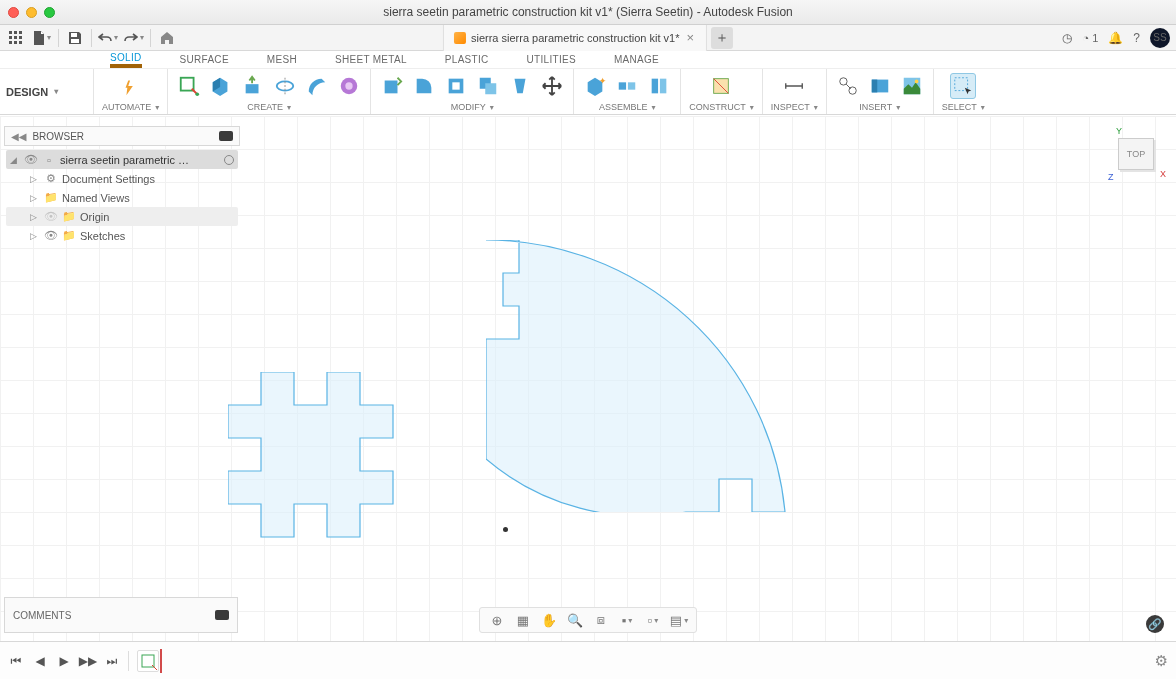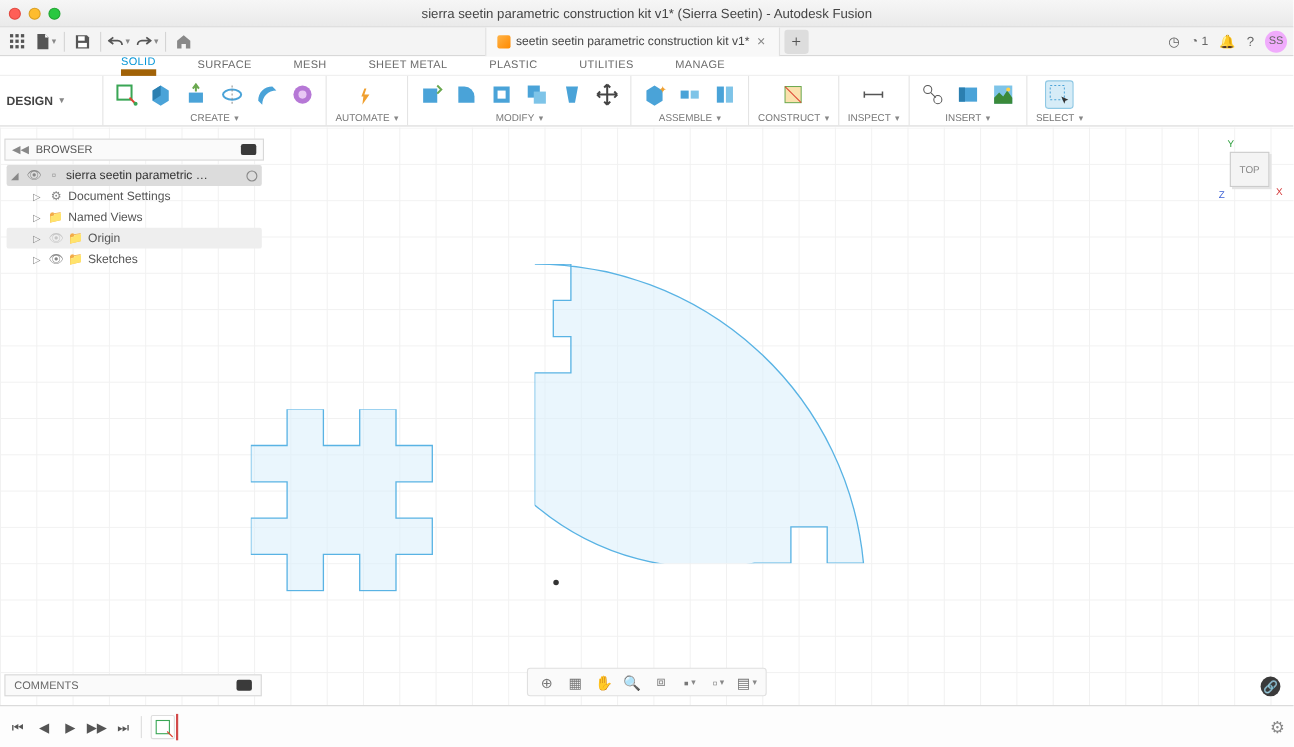--- a/index.html
+++ b/index.html
@@ -18,26 +18,26 @@
 .qat { height: 26px; background: #f4f4f4; border-bottom: 1px solid #d8d8d8; display: flex; align-items: center; padding: 0 6px; gap: 6px; position: relative; }
 .qat .ic { width: 20px; height: 20px; display: flex; align-items: center; justify-content: center; color: #555; border-radius: 3px; }
 .qat .sep { width: 1px; height: 18px; background: #d4d4d4; }
 .doc-tabs { position: absolute; left: 50%; transform: translateX(-50%); display: flex; align-items: center; height: 26px; }
 .doc-tab { display: flex; align-items: center; gap: 5px; padding: 0 10px; height: 26px; font-size: 11px; color: #444; border-right: 1px solid #e0e0e0; border-left: 1px solid #e0e0e0; background: #f8f8f8; }
 .doc-tab .cube { width: 12px; height: 12px; background: linear-gradient(135deg,#ffb347,#ff8a00); border-radius: 2px; }
 .tab-close { color: #888; font-size: 13px; padding: 0 2px; }
 .tab-plus { width: 22px; height: 22px; display: flex; align-items: center; justify-content: center; background: #ddd; border-radius: 3px; color: #555; font-size: 14px; margin-left: 4px; }
 .qat-right { position: absolute; right: 6px; display: flex; align-items: center; gap: 10px; color: #666; }
 .qat-right .badge { display: flex; align-items: center; gap: 3px; font-size: 11px; }
-.avatar { width: 20px; height: 20px; border-radius: 50%; background: #f0abfc; color: #666; font-size: 10px; display: flex; align-items: center; justify-content: center; }
+.avatar { width: 20px; height: 20px; border-radius: 50%; background: #0f172a; color: #666; font-size: 10px; display: flex; align-items: center; justify-content: center; }
 
 
 .ribbon-tabs { height: 18px; display: flex; gap: 38px; padding: 0 110px; align-items: center; font-size: 10px; color: #6a6a6a; border-bottom: 1px solid #eee; }
 .ribbon-tabs .rt { letter-spacing: 0.3px; }
-.ribbon-tabs .rt.active { color: #0696d7; border-bottom: 6px solid #a16207; padding-bottom: 1px; }
+.ribbon-tabs .rt.active { color: #0696d7; border-bottom: 4px solid #a16207; padding-bottom: 1px; }
 
 
 .ribbon { height: 46px; background: #fff; border-bottom: 1px solid #d8d8d8; display: flex; align-items: stretch; padding-left: 6px; }
 .design-btn { width: 88px; display: flex; align-items: center; justify-content: flex-start; font-size: 11px; font-weight: 600; color: #444; border-right: 1px solid #e4e4e4; gap: 4px; }
 .rgroup { display: flex; flex-direction: column; align-items: center; border-right: 1px solid #e4e4e4; padding: 2px 8px 0; }
 .rgroup .icons { display: flex; gap: 6px; align-items: center; height: 30px; }
 .rgroup .glabel { font-size: 9px; color: #777; display: flex; align-items: center; gap: 2px; height: 12px; }
 .ribbon-icon { width: 26px; height: 26px; display: flex; align-items: center; justify-content: center; border-radius: 3px; }
 .ribbon-icon svg { width: 22px; height: 22px; }
 .ribbon-icon.sel { background: #d6ecf7; border: 1px solid #8fc8e4; }
@@ -69,21 +69,21 @@
 .viewcube { position: absolute; top: 16px; right: 18px; width: 44px; height: 44px; z-index: 5; }
 .vc-face { position: absolute; top: 6px; left: 4px; width: 36px; height: 32px; background: #f4f4f4; border: 1px solid #ccc; display: flex; align-items: center; justify-content: center; font-size: 9px; color: #888; box-shadow: 2px 2px 0 #e4e4e4; }
 .vc-y { position: absolute; top: -6px; left: 2px; font-size: 9px; color: #2a9d3a; }
 .vc-x { position: absolute; bottom: -3px; right: -8px; font-size: 9px; color: #d43a3a; }
 .vc-z { position: absolute; bottom: -6px; left: -6px; font-size: 9px; color: #3a5fd4; }
 
 
 .sketch { position: absolute; fill: #d8eefb; fill-opacity: 0.55; stroke: #59b3e4; stroke-width: 1.2; }
 
 
-.comments { position: absolute; left: 4px; bottom: 8px; width: 234px; height: 20px; background: #fafafa; border: 1px solid #d8d8d8; display: flex; align-items: center; padding: 0 8px; font-size: 10px; color: #666; z-index: 5; margin-top: 12px; }
+.comments { position: absolute; left: 4px; bottom: 8px; width: 234px; height: 36px; background: #fafafa; border: 1px solid #d8d8d8; display: flex; align-items: center; padding: 0 8px; font-size: 10px; color: #666; z-index: 5; margin-top: 12px; }
 .comments .min { margin-left: auto; width: 14px; height: 10px; background: #3a3a3a; border-radius: 2px; }
 
 
 .navbar { position: absolute; bottom: 8px; left: 50%; transform: translateX(-50%); display: flex; gap: 8px; background: #fafafa; border: 1px solid #e0e0e0; border-radius: 3px; padding: 3px 8px; z-index: 5; }
 .navbar .nic { width: 18px; height: 18px; color: #777; display: flex; align-items: center; justify-content: center; font-size: 13px; }
 .link-badge { position: absolute; bottom: 8px; right: 12px; width: 18px; height: 18px; background: #3a3a3a; border-radius: 50%; color: #fff; font-size: 11px; display: flex; align-items: center; justify-content: center; z-index: 5; }
 
 
 .timeline { position: absolute; left: 0; right: 0; bottom: 0; height: 38px; background: #fdfdfd; border-top: 1px solid #d8d8d8; display: flex; align-items: center; padding: 0 8px; gap: 8px; }
 .timeline .tbtn { width: 16px; height: 16px; color: #555; display: flex; align-items: center; justify-content: center; font-size: 12px; }
@@ -150,21 +150,21 @@
   <div class="sep"></div>
   <div class="ic">
     <svg width="14" height="14" viewBox="0 0 14 14">
         <path fill="#888" d="M7 1l6 5v7H9V9H5v4H1V6z"></path>
       </svg>
   </div>
 
   <div class="doc-tabs">
     <div class="doc-tab">
       <span class="cube"></span>
-      <span>seetin seetin parametric construction kit v1*</span>
+      <span>sierra sierra parametric construction kit v1*</span>
       <span class="tab-close">×</span>
     </div>
     <div class="tab-plus">＋</div>
   </div>
 
   <div class="qat-right">
     <span>◷</span>
     <span class="badge">
       <span>◔</span>
       <span>1</span>
@@ -187,20 +187,31 @@
 
 <div class="ribbon">
   <div class="design-btn caret">
     <span>DESIGN</span>
   </div>
 
   <div class="rgroup">
     <div class="icons">
       <div class="ribbon-icon">
           <svg viewBox="0 0 24 24">
+            <path d="M6 14l3-8h2l-2 6h5l-7 10 1-8z" fill="#f0a030"></path>
+          </svg>
+        </div>
+    </div>
+    <div class="glabel caret">AUTOMATE</div>
+  </div>
+
+  <div class="rgroup">
+    <div class="icons">
+      <div class="ribbon-icon">
+          <svg viewBox="0 0 24 24">
             <rect x="3" y="3" width="14" height="14" fill="none" stroke="#3aa655" stroke-width="2"></rect>
             <path d="M15 15l6 6" stroke="#d43" stroke-width="2"></path>
             <circle cx="21" cy="21" r="2" fill="#3aa655"></circle>
           </svg>
         </div>
       <div class="ribbon-icon">
           <svg viewBox="0 0 24 24">
             <path fill="#4aa3d8" d="M3 8l8-5 8 5v10l-8 5-8-5z"></path>
             <path fill="#2b7fb0" d="M11 3v10l-8 5V8z"></path>
           </svg>
@@ -223,31 +234,20 @@
           </svg>
         </div>
       <div class="ribbon-icon">
           <svg viewBox="0 0 24 24">
             <circle cx="12" cy="12" r="9" fill="#b678d6"></circle>
             <circle cx="12" cy="12" r="4" fill="#e8c8f4"></circle>
           </svg>
         </div>
     </div>
     <div class="glabel caret">CREATE</div>
-  </div>
-
-  <div class="rgroup">
-    <div class="icons">
-      <div class="ribbon-icon">
-          <svg viewBox="0 0 24 24">
-            <path d="M6 14l3-8h2l-2 6h5l-7 10 1-8z" fill="#f0a030"></path>
-          </svg>
-        </div>
-    </div>
-    <div class="glabel caret">AUTOMATE</div>
   </div>
 
   <div class="rgroup">
     <div class="icons">
       <div class="ribbon-icon">
           <svg viewBox="0 0 24 24">
             <path fill="#4aa3d8" d="M4 6h14v14H4z"></path>
             <path d="M18 3l4 4-4 4" stroke="#6aa84f" stroke-width="2" fill="none"></path>
           </svg>
         </div>

